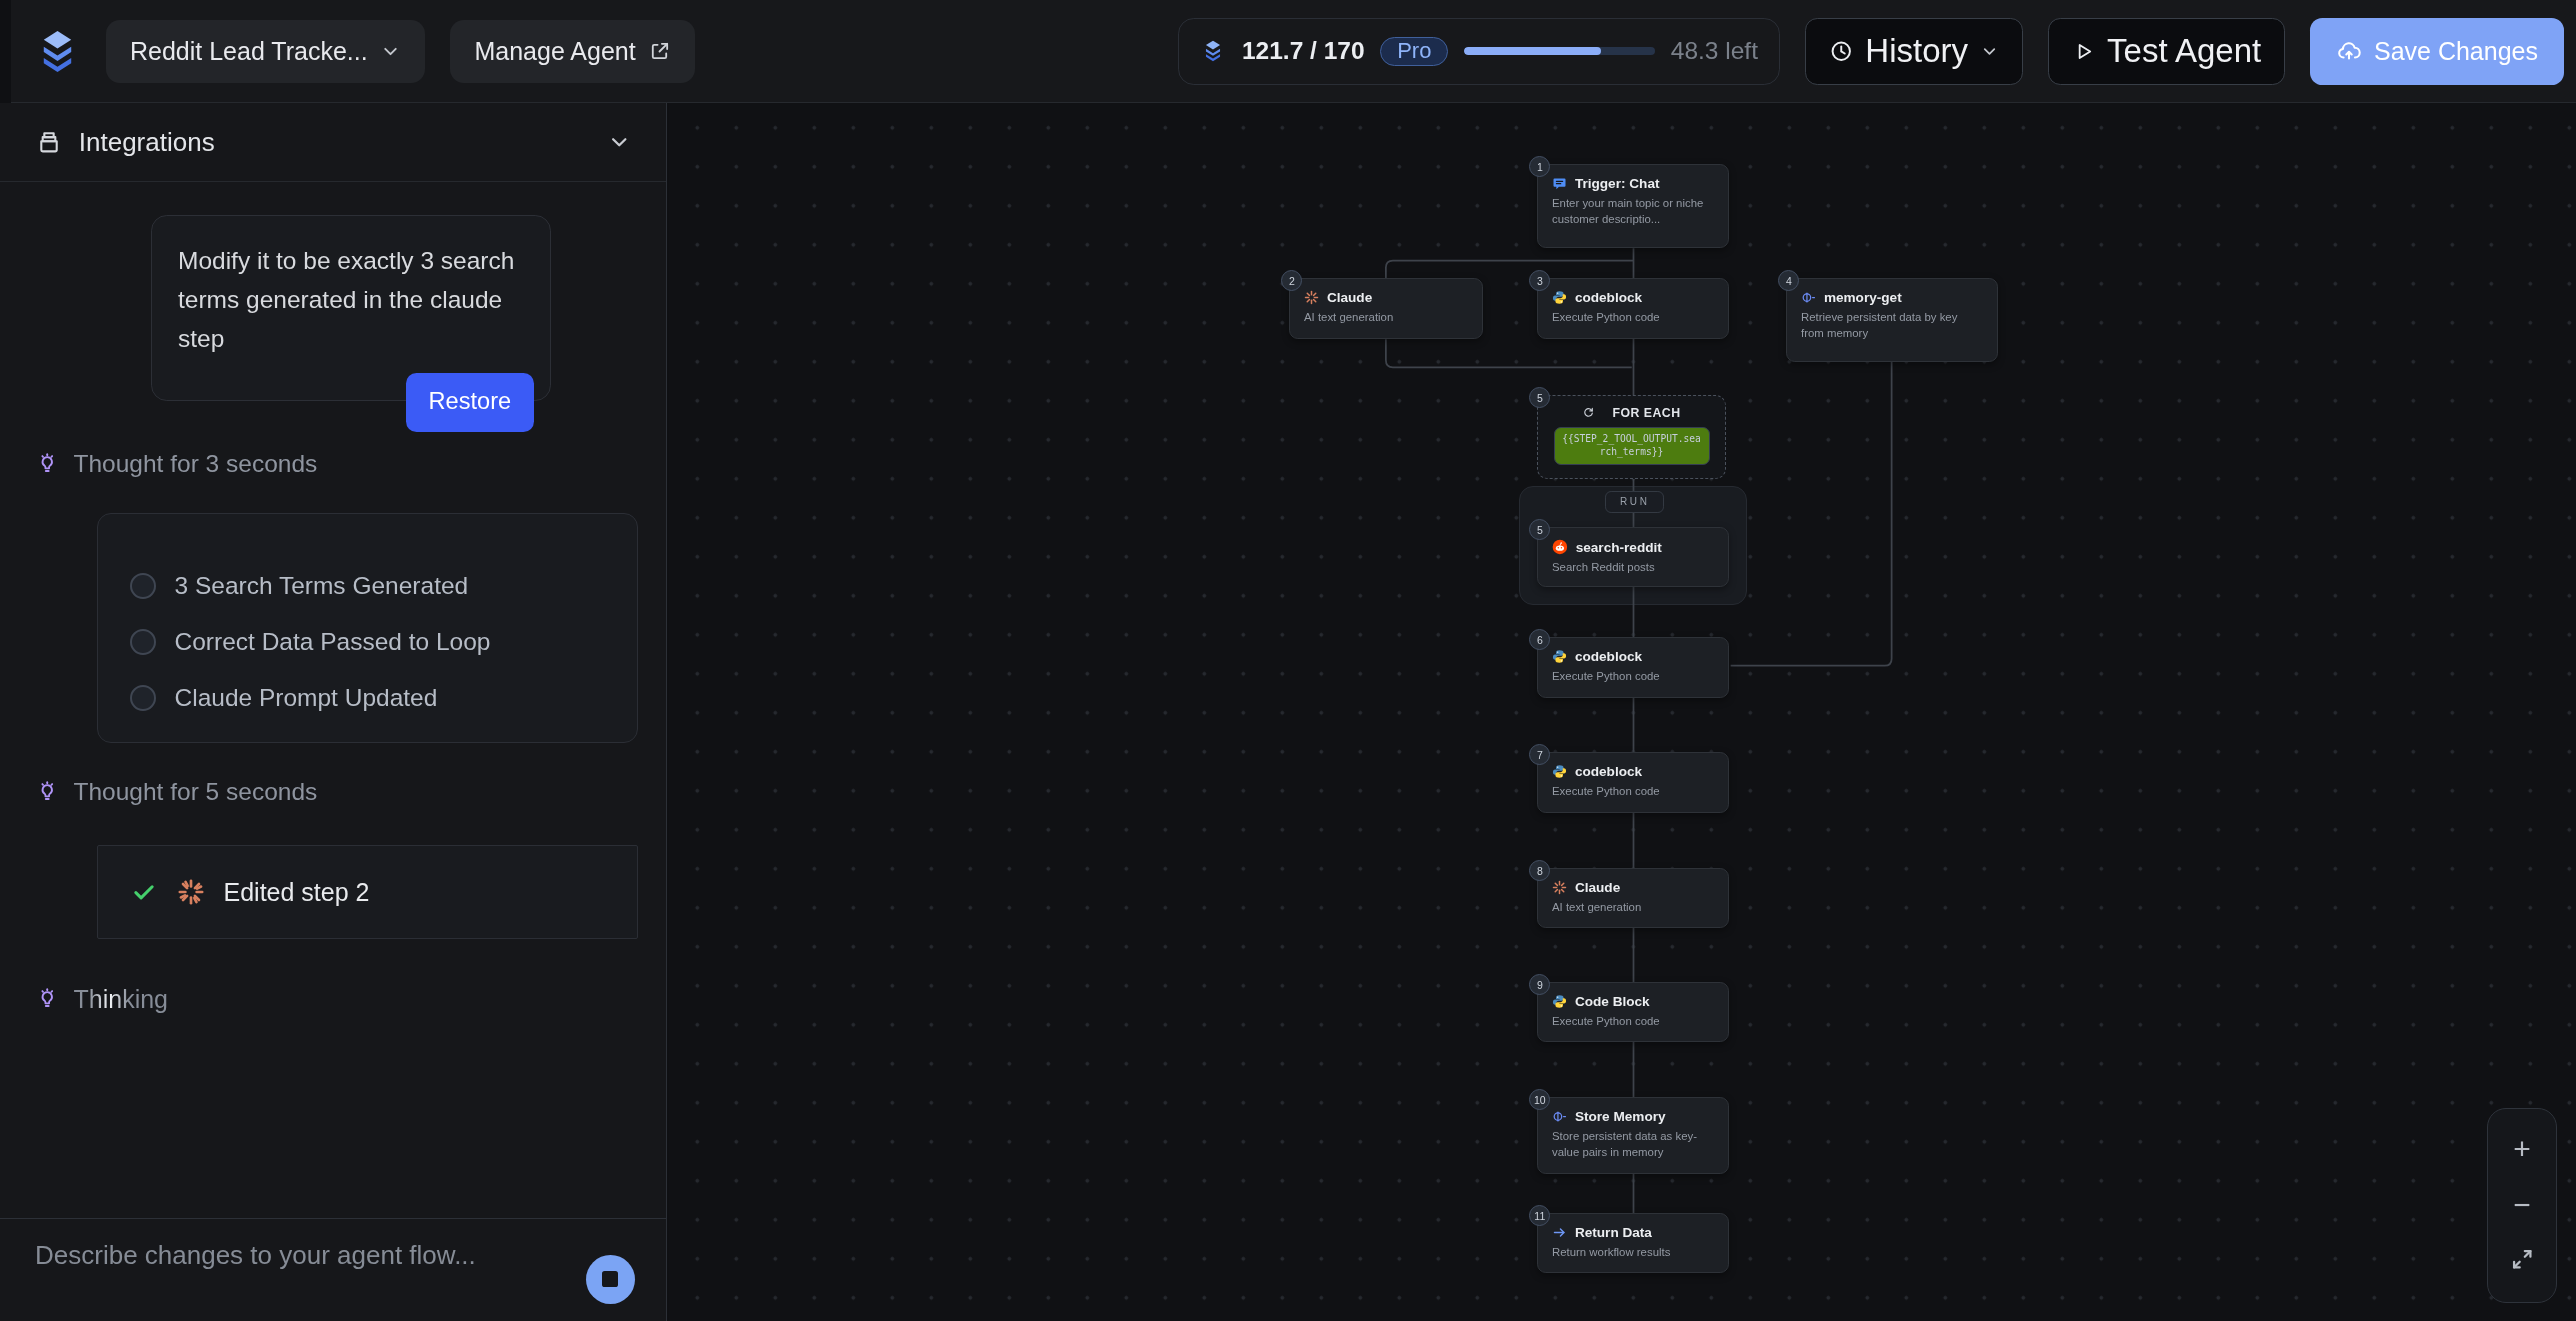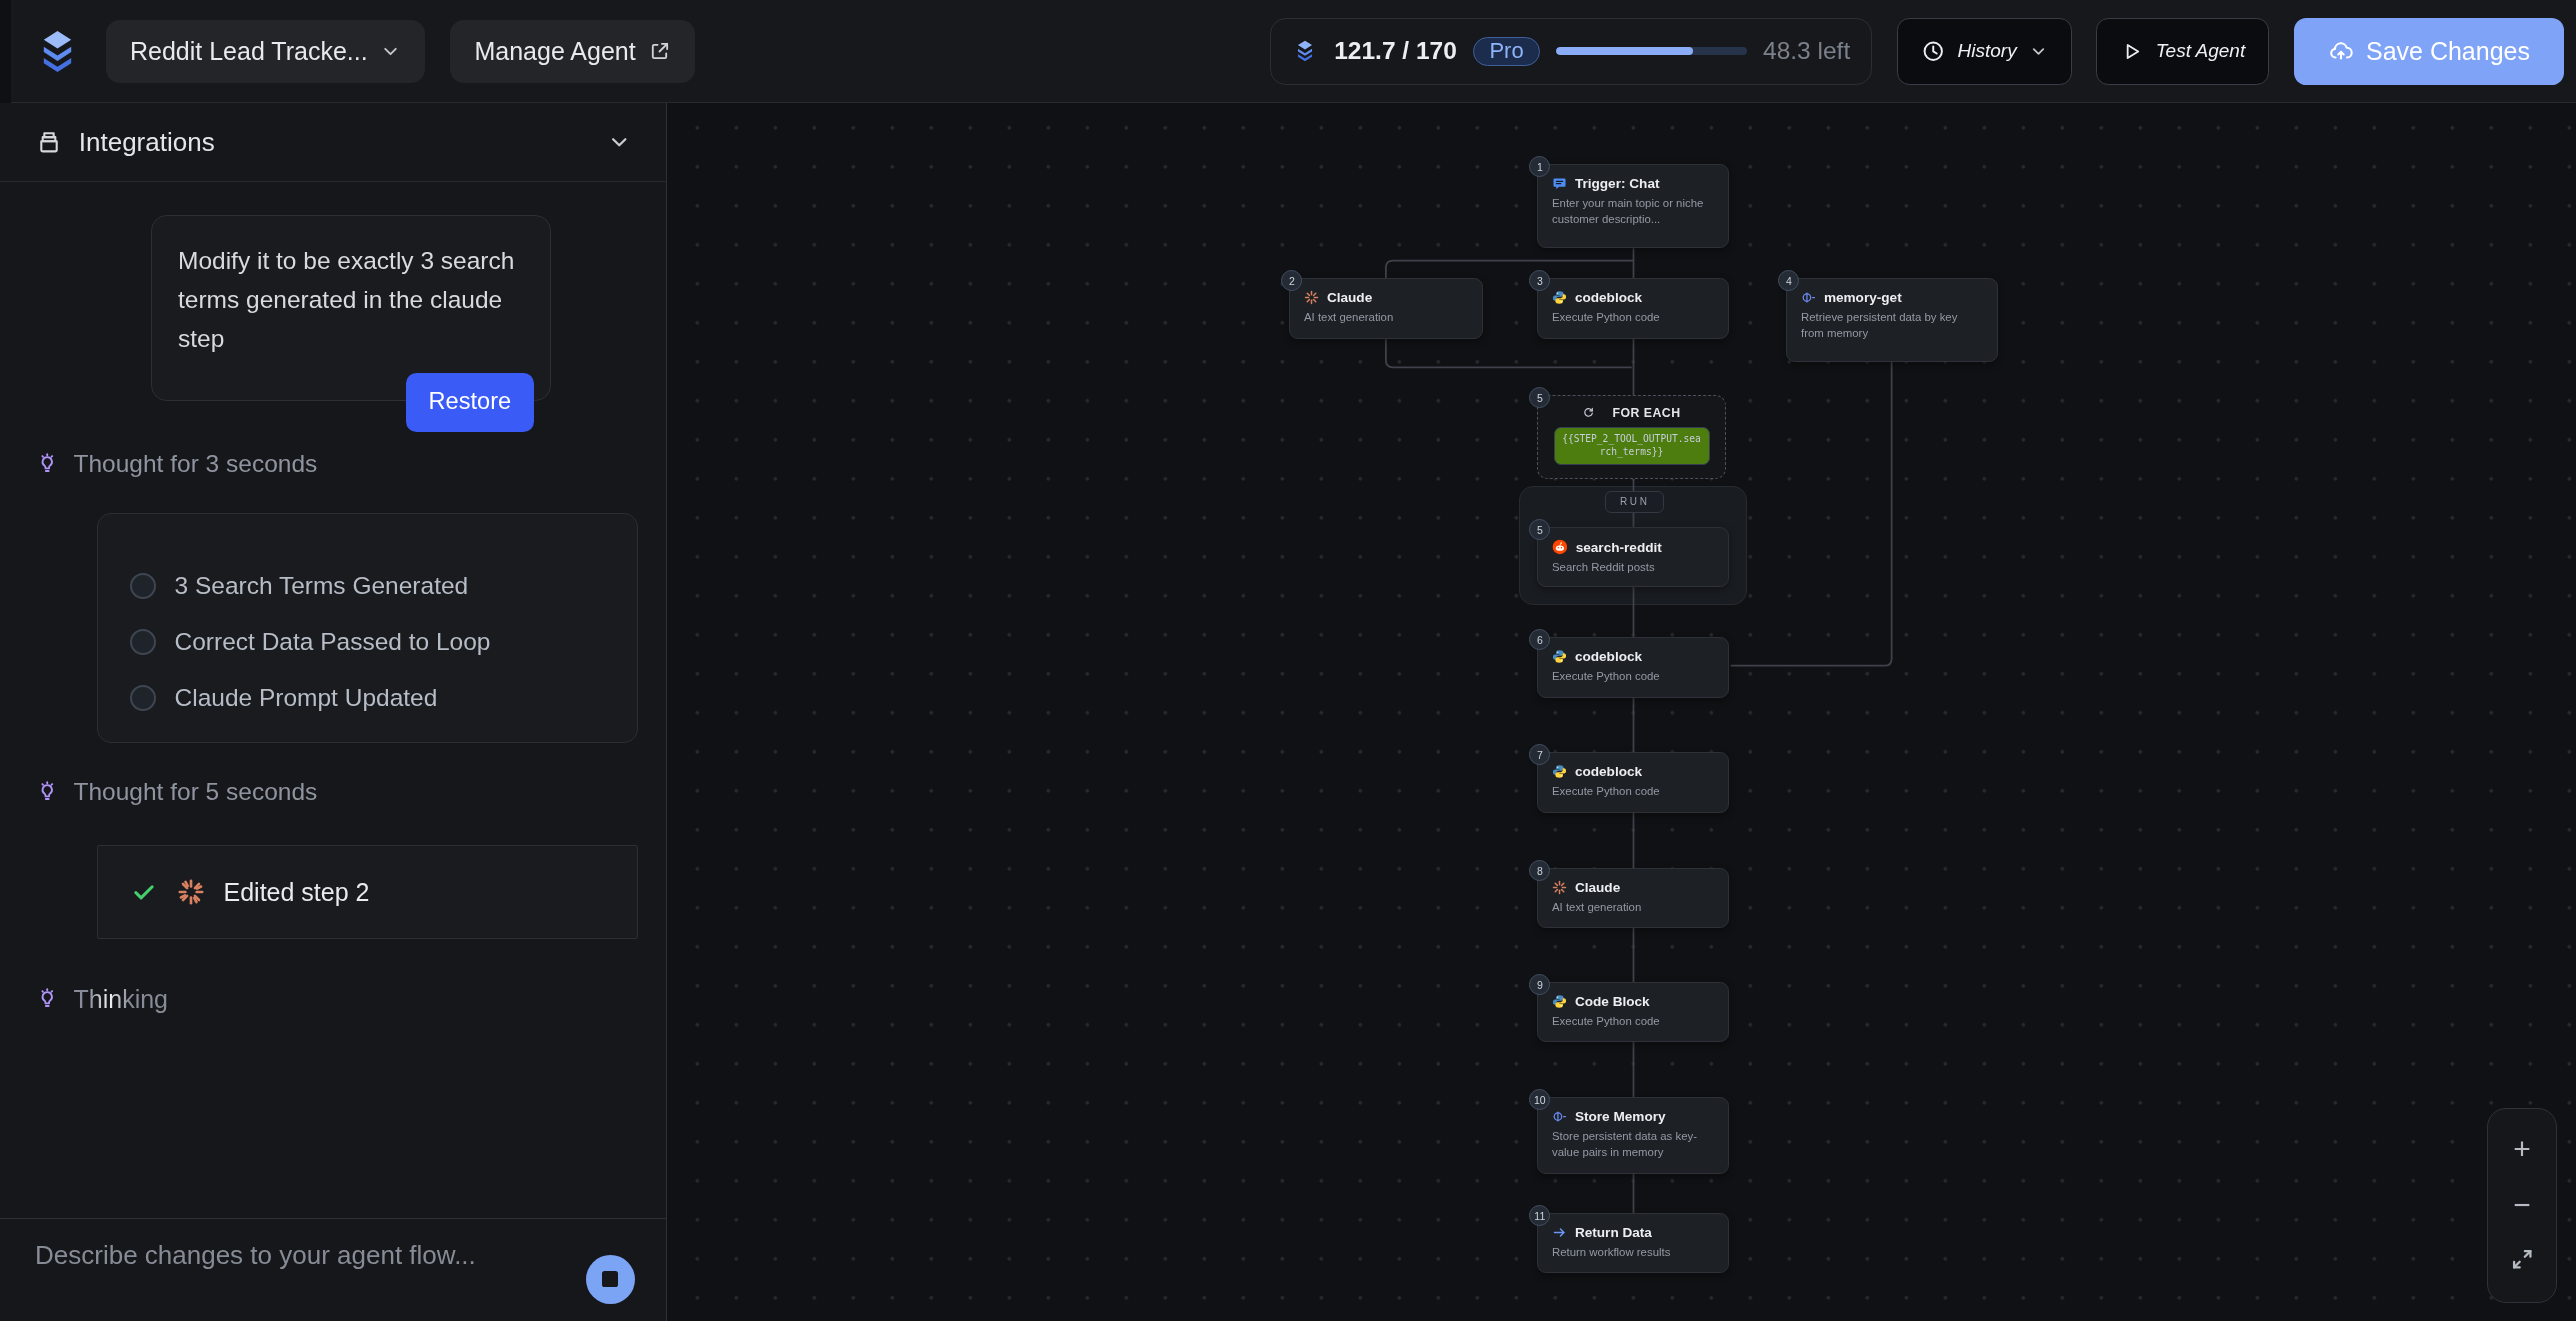--- a/index.html
+++ b/index.html
@@ -16,23 +16,23 @@
   .tb-spacer { flex:1; }
   .usage { height:67px; border:1.8px solid #2a2e36; border-radius:15.8px; display:flex;
     align-items:center; gap:15.8px; padding:0 21px; }
   .usage-num { font-size:24.5px; font-weight:600; color:#eceef2; }
   .pro-pill { height:29px; border-radius:19px; background:#1c2c4d; border:1.8px solid #40609c;
     color:#8fb4f9; font-size:22px; display:flex; align-items:center; padding:0 15.8px; }
   .bar-track { width:191px; height:8.8px; border-radius:4.4px; background:#263349; overflow:hidden; }
   .bar-fill { height:100%; border-radius:4.4px; background:#8badf8; }
   .usage-left { font-size:24.5px; color:#7b818b; }
   .dk-btn { height:67px; border-radius:12.3px; background:#0b0c0f; border:1.8px solid #383e47;
-    display:flex; align-items:center; gap:12.3px; padding:4px 23px; font-size:19px; color:#f0f1f4; cursor:pointer;font-style:italic; }
+    display:flex; align-items:center; gap:12.3px; padding:4px 23px; font-size:33px; color:#f0f1f4; cursor:pointer; }
   .save-btn { height:67px; border-radius:12.3px; background:#7fa3f6; border:none;
-    display:flex; align-items:center; gap:12.3px; padding:0 34px; font-size:25px; color:#ffffff; cursor:pointer; }
+    display:flex; align-items:center; gap:12.3px; padding:0 26px; font-size:25px; color:#ffffff; cursor:pointer; }
 
   
   .sidebar { position:absolute; left:0; top:103px; width:667px; height:1218px;
     background:#16171a; border-right:1.8px solid #2c3037; z-index:20; }
   .sb-header { height:79px; display:flex; align-items:center; gap:15.8px; padding:0 35px;
     border-bottom:0.9px solid #26292e; cursor:pointer; }
   .sb-header-label { font-size:26px; color:#e4e6ea; flex:1; }
   .msg-card { position:relative; margin:33px 26px 0 151px; width:400px;
     background:#191b1f; border:1.8px solid #2c2f36; border-radius:15.8px; padding:24.5px 26px 42px 26px;
     font-size:24.5px; line-height:1.6; color:#d8dade; }

